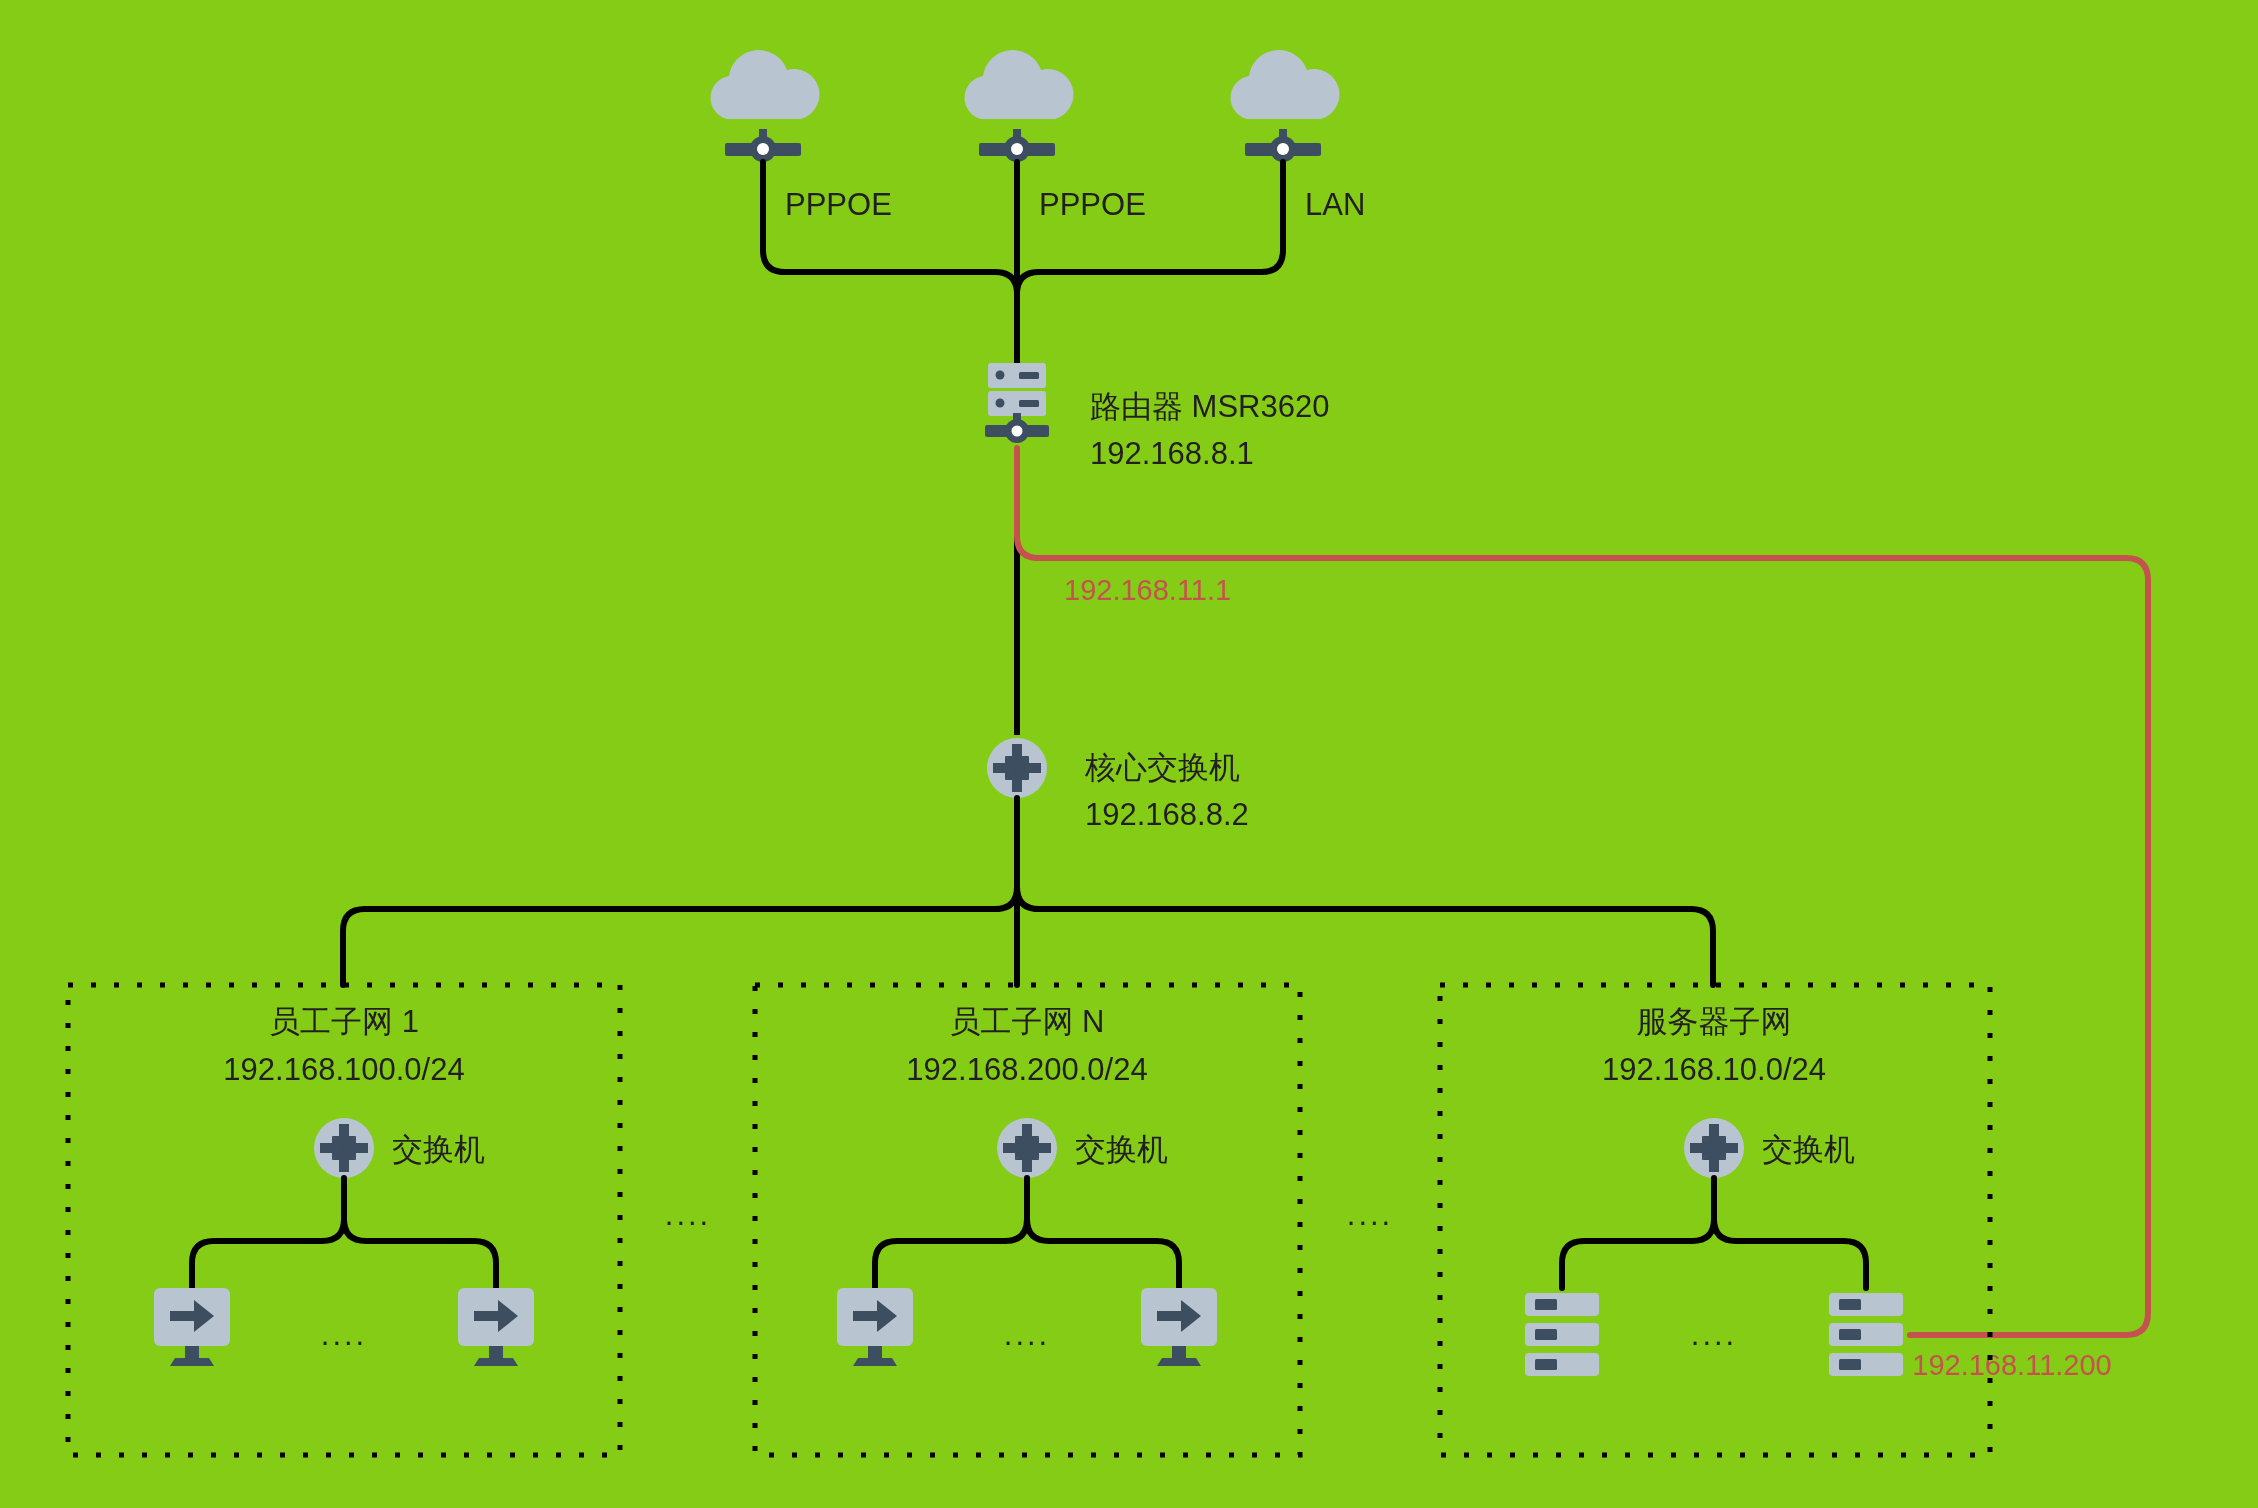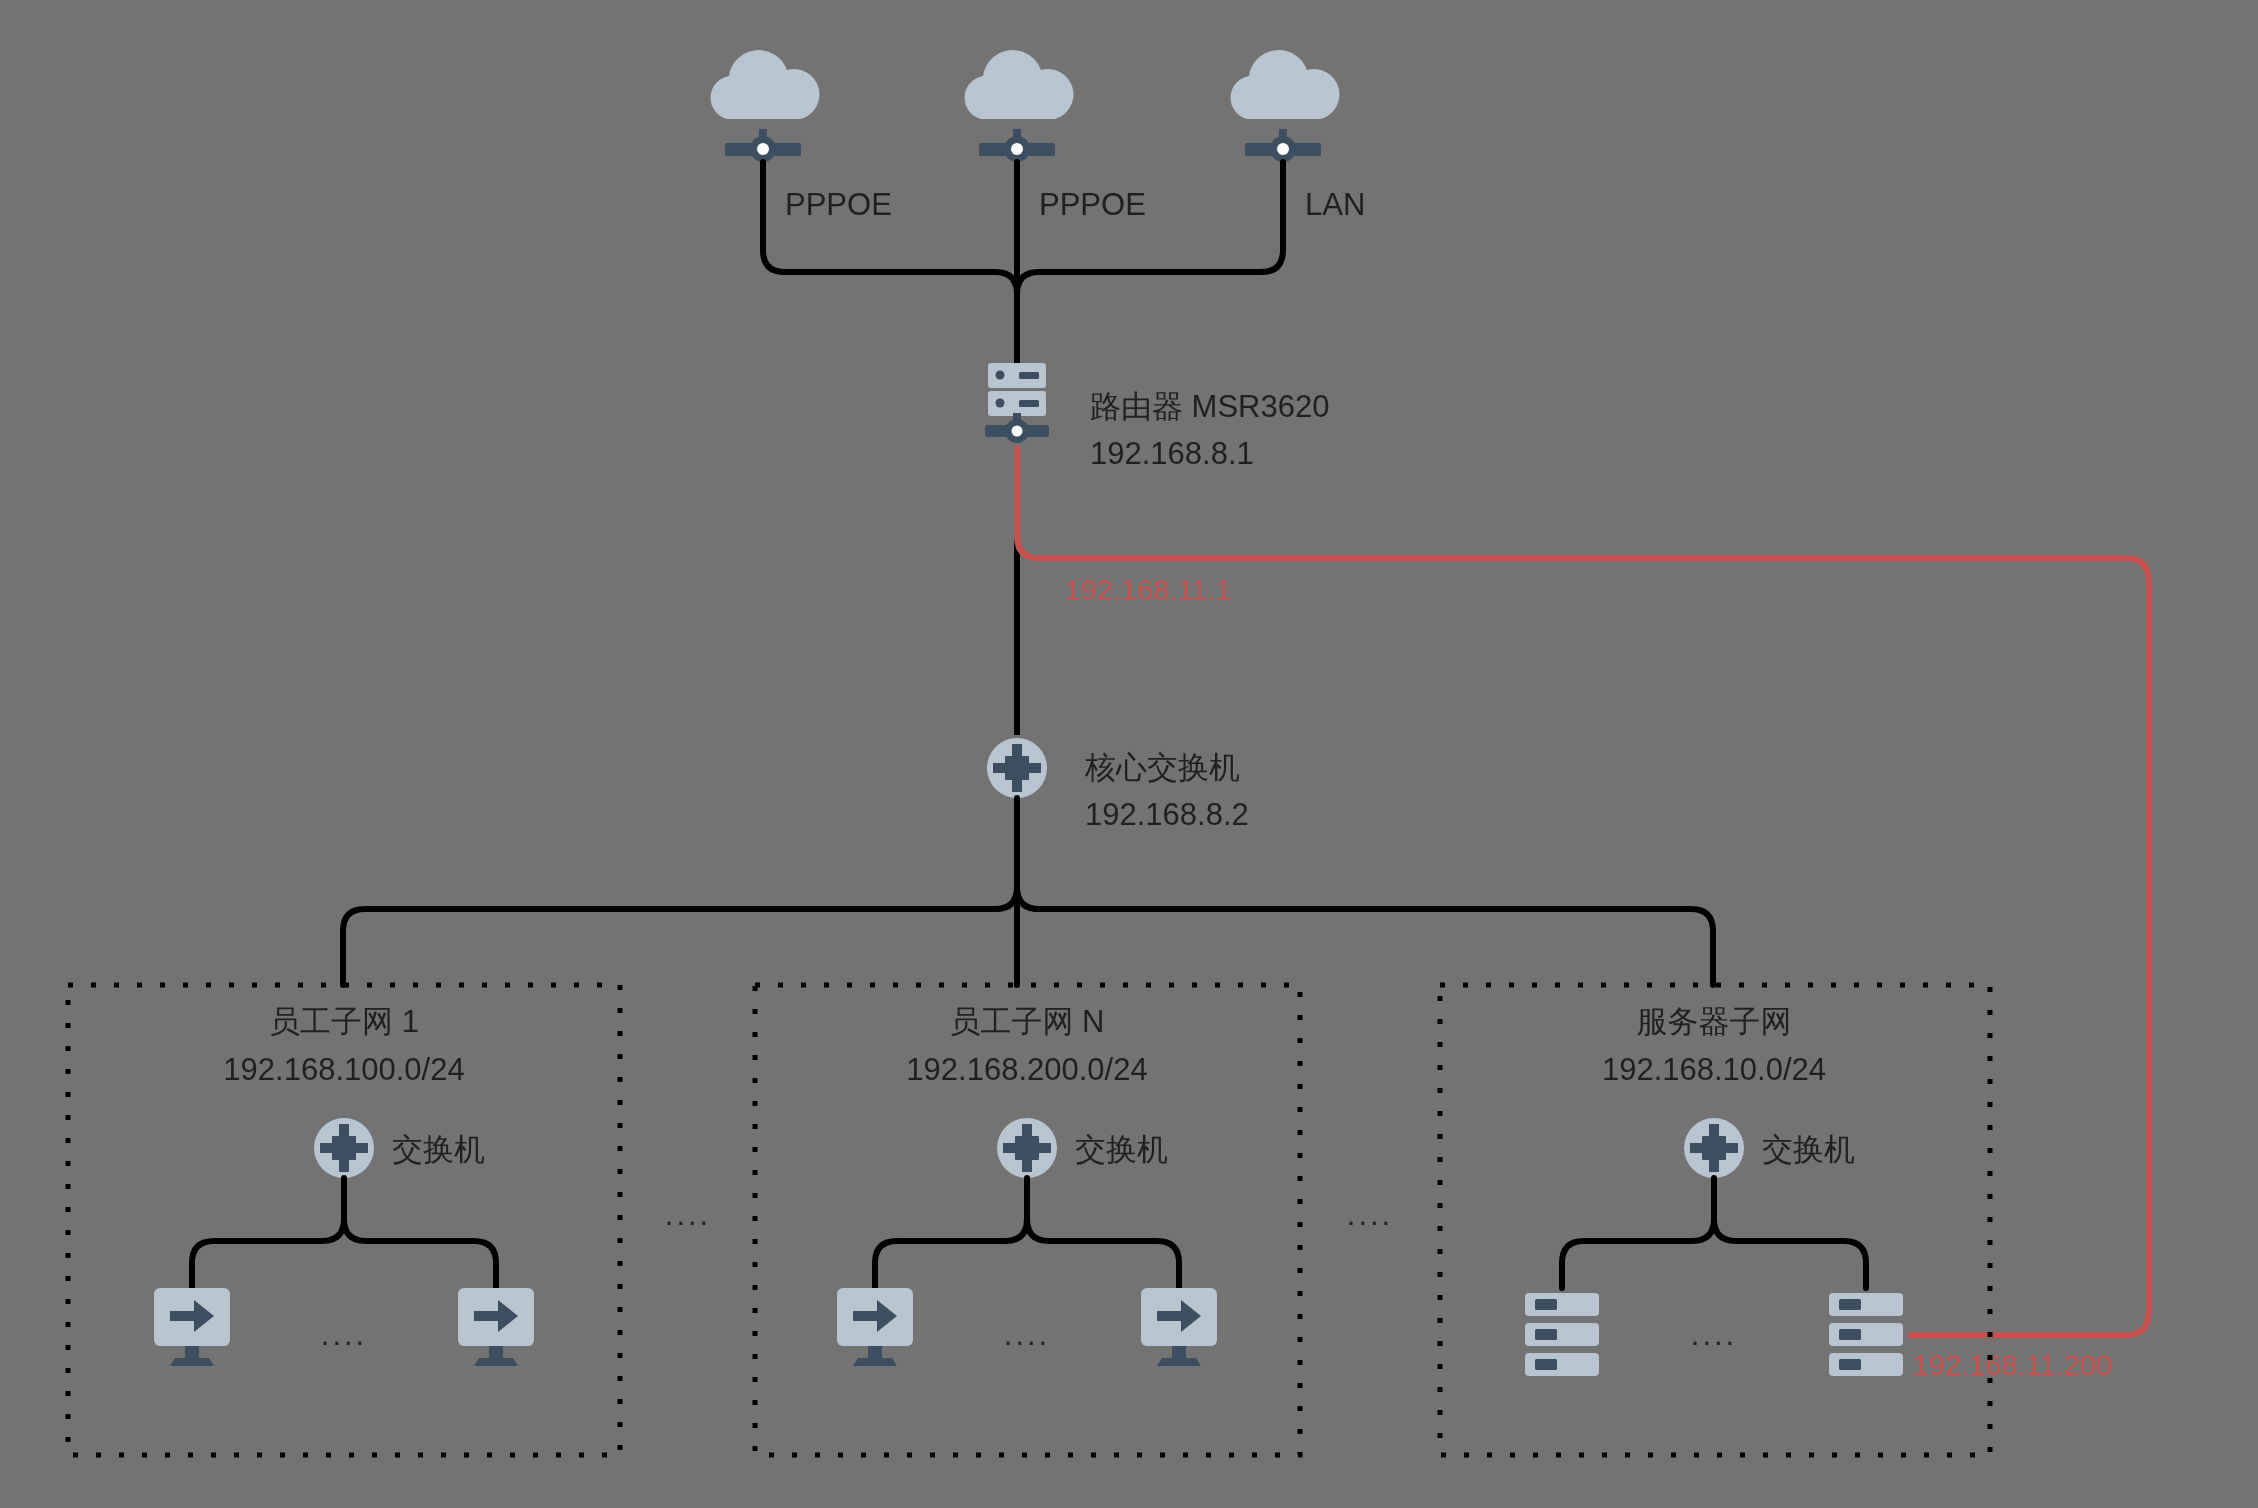--- a/index.html
+++ b/index.html
@@ -1,17 +1,17 @@
 <!DOCTYPE html>
 <html><head>
 <meta charset="utf-8">
 <style>
   html,body{margin:0;padding:0;background:#ffffff;}
   body{width:2258px;height:1508px;font-family:"Liberation Sans","DejaVu Sans",sans-serif;overflow:hidden;}
-  #stage{position:relative;width:2258px;height:1508px;background:#737373;}
+  #stage{position:relative;width:2258px;height:1508px;background:#84cc16;}
   svg#diagram{position:absolute;left:0;top:0;width:2258px;height:1508px;display:block;}
   .lbl{fill:#231f20;font-family:"Liberation Sans","DejaVu Sans",sans-serif;}
   .lbl-red{fill:#c5524e;font-family:"Liberation Sans","DejaVu Sans",sans-serif;}
 </style>
 </head>
 <body>
 
 <div id="stage">
 <svg id="diagram" viewBox="0 0 2258 1508">
 

